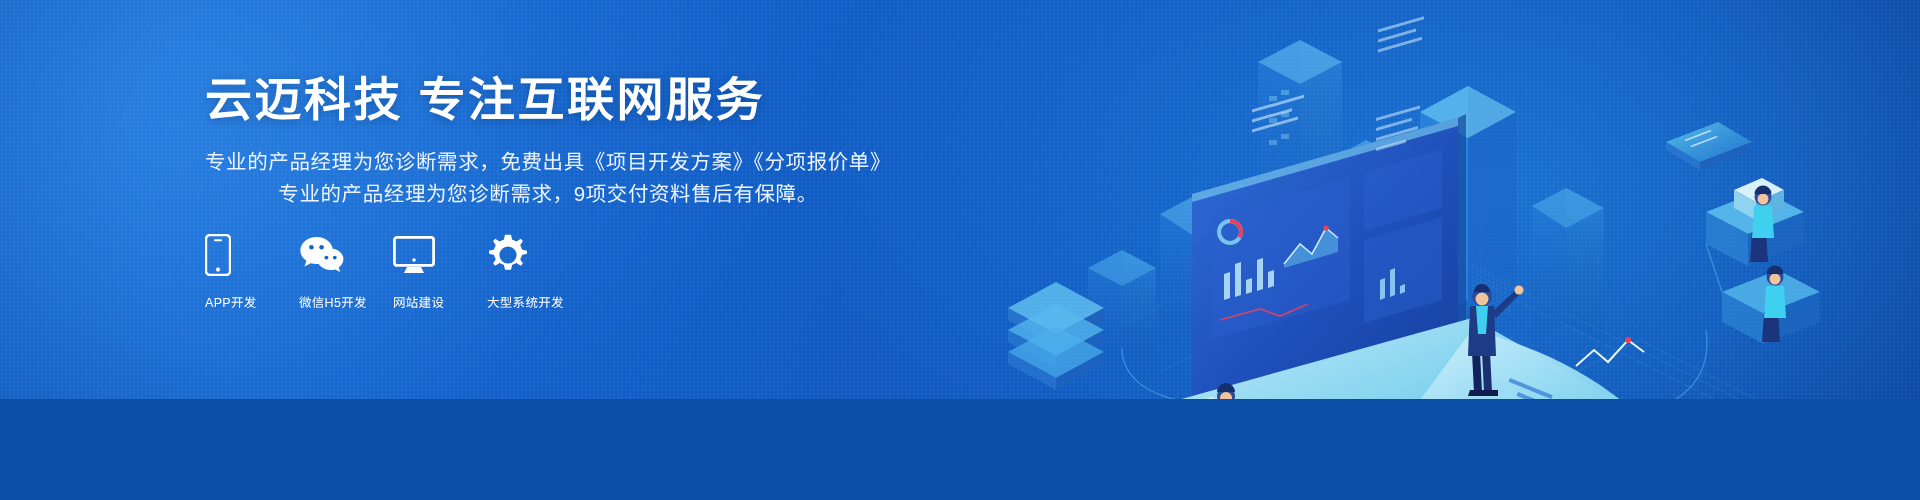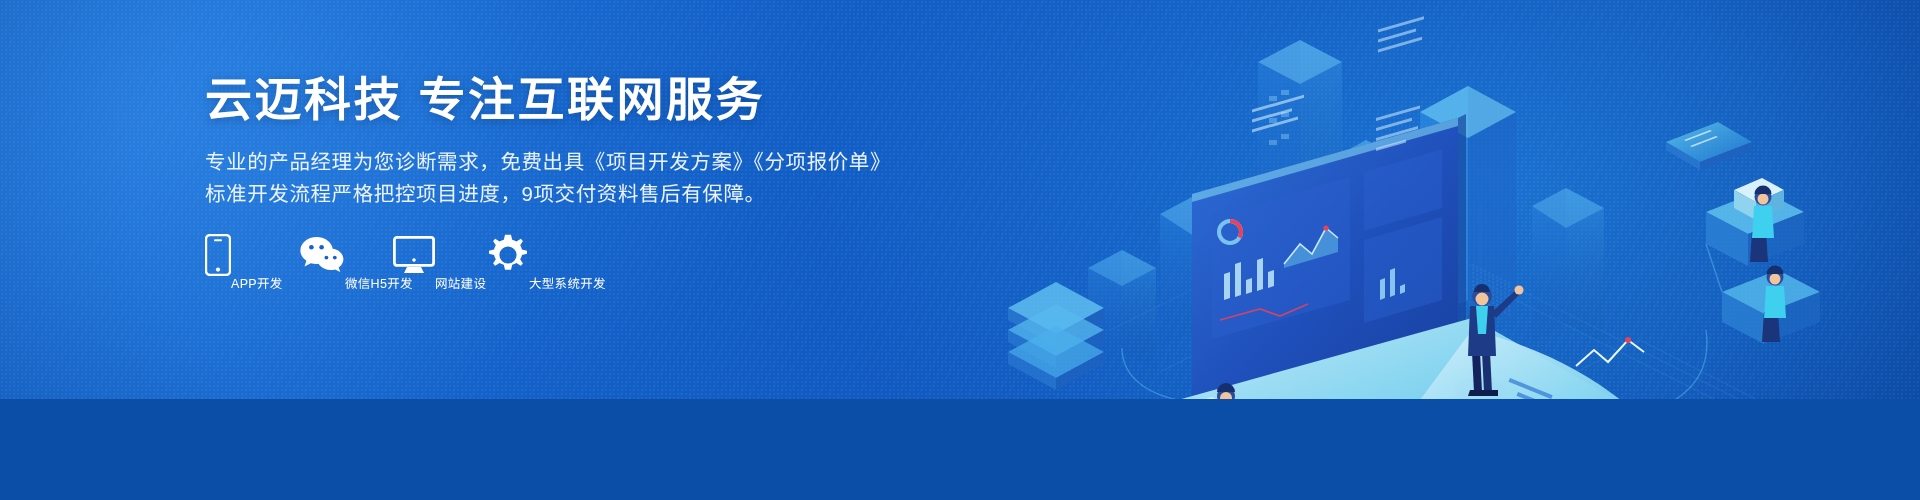--- a/index.html
+++ b/index.html
@@ -40,31 +40,31 @@
   .content{position:absolute;left:0;top:0;width:960px;height:500px;z-index:40;}
   .headline{
     position:absolute;left:205px;top:74px;
     font-size:47px;line-height:1.12;font-weight:700;color:#ffffff;
     letter-spacing:2.5px;white-space:nowrap;
     text-shadow:0 2px 10px rgba(3,40,95,.35);
   }
   .sub{
     position:absolute;left:205px;top:146px;
     font-size:20.5px;line-height:32px;color:#eaf3ff;letter-spacing:.6px;
-    white-space:nowrap;font-weight:400;
+    white-space:nowrap;font-weight:400;text-align:center;
   }
   .sub .line{display:block;}
 
   
   .services{
     position:absolute;left:205px;top:232px;
     display:flex;align-items:flex-start;
   }
   .svc{
-    width:72px;display:flex;flex-direction:row;align-items:flex-end;
+    width:72px;display:flex;flex-direction:column;align-items:flex-start;
     margin-right:22px;cursor:pointer;
   }
   .svc:last-child{margin-right:0;}
   .svc-ico{
     height:46px;display:flex;align-items:center;justify-content:center;
     margin-bottom:14px;
   }
   .svc-ico svg{display:block;}
   .svc-lb{
     font-size:12.5px;color:#ffffff;letter-spacing:.3px;white-space:nowrap;
@@ -402,21 +402,21 @@
       </g>
     </svg>
   </div>
 
   <div class="content">
 
     <div class="headline">云迈科技 专注互联网服务</div>
 
     <div class="sub">
       <span class="line">专业的产品经理为您诊断需求，免费出具《项目开发方案》《分项报价单》</span>
-      <span class="line">标准开发流程严格把控项目进度，9项交付资料售后有保障。</span>
+      <span class="line">专业的产品经理为您诊断需求，9项交付资料售后有保障。</span>
     </div>
 
     <div class="services">
 
       <div class="svc">
         <div class="svc-ico">
           <svg width="26" height="42" viewBox="0 0 26 42" xmlns="http://www.w3.org/2000/svg">
             <rect x="1" y="1" width="24" height="40" rx="4" ry="4" fill="none" stroke="#ffffff" stroke-width="2.4"></rect>
             <rect x="9" y="5.2" width="8" height="2" rx="1" fill="#ffffff"></rect>
             <circle cx="13" cy="35.6" r="2.1" fill="#ffffff"></circle>

